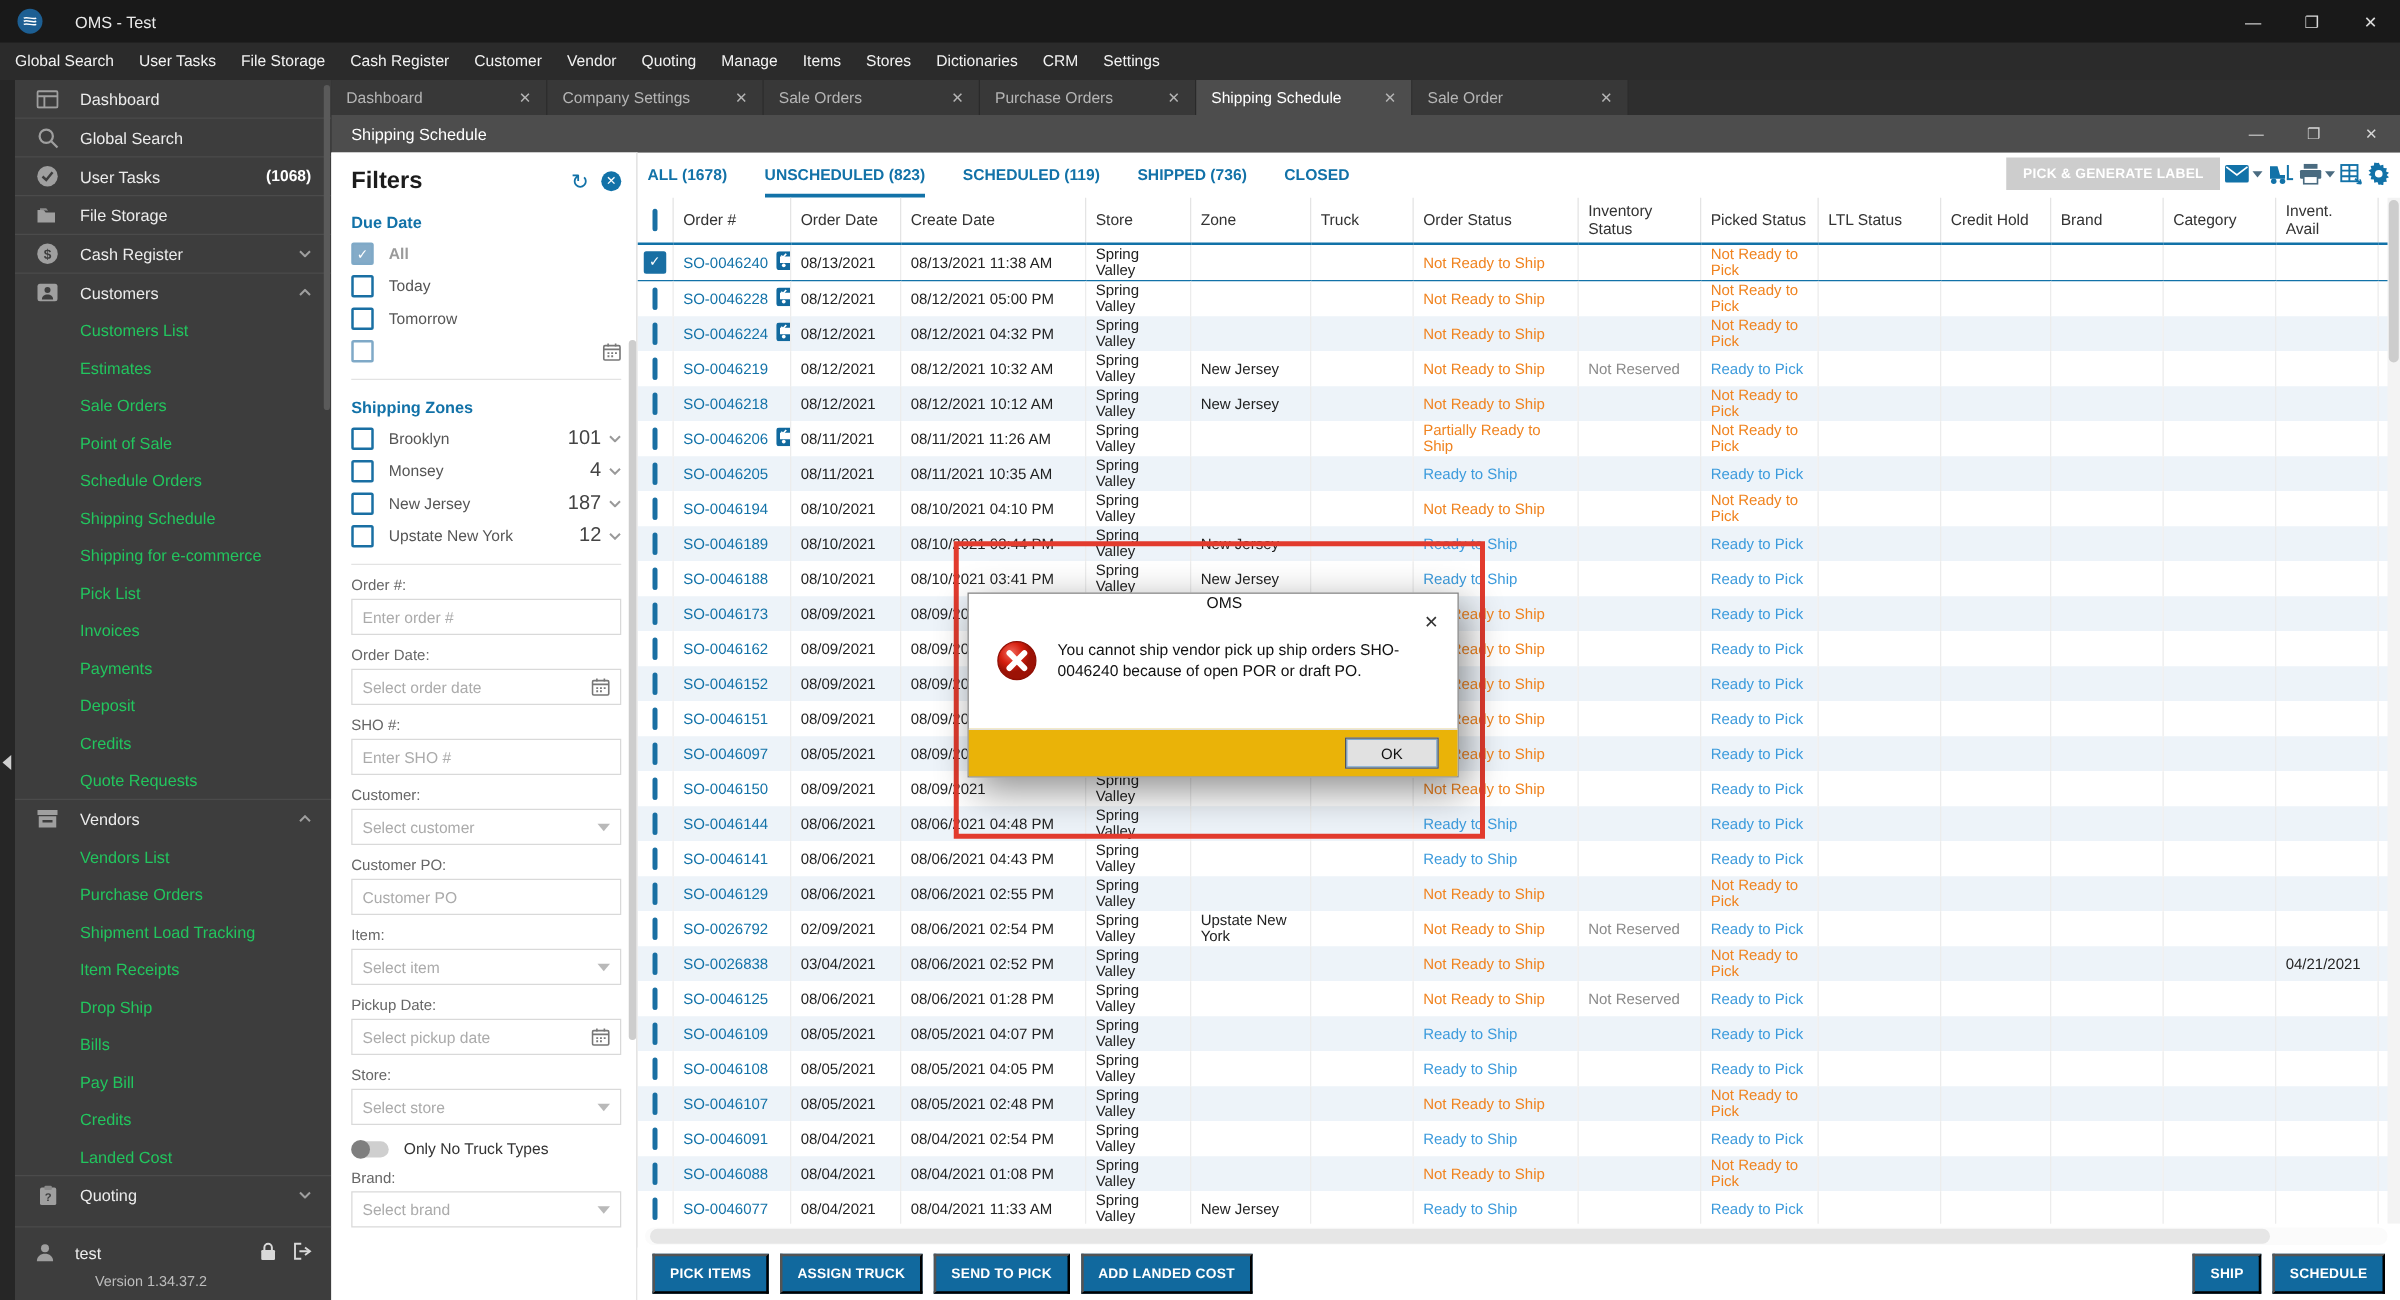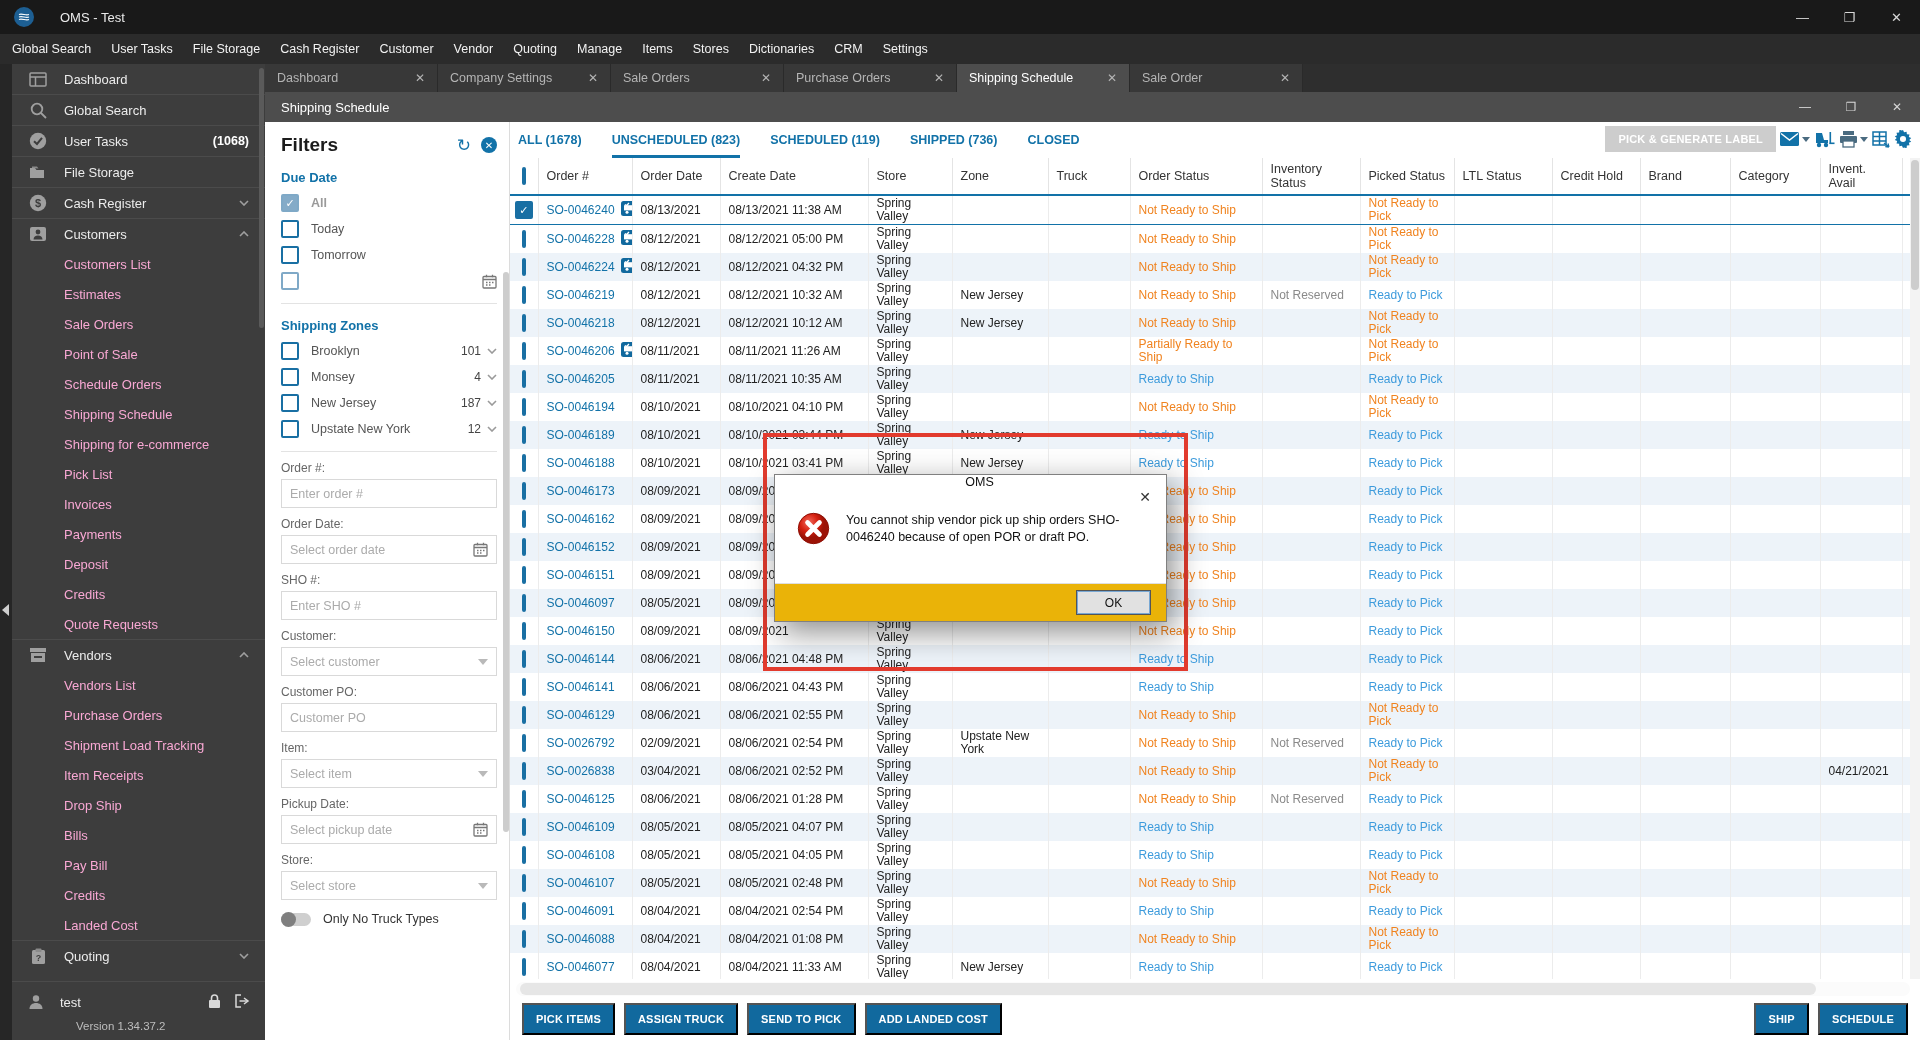--- a/index.html
+++ b/index.html
@@ -28,21 +28,21 @@
   .sidebar{width:253px;background:#3d3d3d;display:flex;flex-direction:column;position:relative;}
   .side-scroll{flex:1;overflow:hidden;}
   .side-item{height:30px;display:flex;align-items:center;padding:0 16px 0 16px;color:#ececec;font-size:13px;}
   .side-item.top{border-top:1px solid #4b4b4b;}
   .side-item.first{border-top:none;}
   .side-icon{width:20px;height:20px;margin-right:16px;color:#9f9f9f;flex:0 0 20px;display:flex;align-items:center;justify-content:center;}
   .side-icon svg{display:block;}
   .side-label{white-space:nowrap;}
   .side-badge{margin-left:auto;font-weight:bold;color:#fff;font-size:12.5px;}
   .side-chev{margin-left:auto;color:#9f9f9f;display:flex;}
-  .side-sub .side-item{padding-left:52px;color:#f9a8d4;}
+  .side-sub .side-item{padding-left:52px;color:#22c55e;}
   .side-vscroll{position:absolute;right:1px;top:4px;width:5px;height:260px;background:#5a5a5a;border-radius:3px;}
   .side-footer{border-top:1px solid #4b4b4b;padding:10px 14px 8px 14px;}
   .side-user-row{display:flex;align-items:center;color:#ececec;font-size:13px;}
   .side-user-row .side-icon{margin-right:14px;}
   .side-foot-icons{margin-left:auto;display:flex;gap:12px;color:#d9d9d9;}
   .side-version{color:#bdbdbd;font-size:11.5px;margin:8px 0 0 50px;}
 
   
   .main{flex:1;display:flex;flex-direction:column;min-width:0;}
   .tabstrip{height:28px;background:#2e2e2e;display:flex;}
@@ -66,21 +66,21 @@
   .icon-close-circle{width:16px;height:16px;border-radius:50%;background:#1272a8;color:#fff;
     display:flex;align-items:center;justify-content:center;font-size:10px;}
   .f-section-h{color:#1272a8;font-size:13px;font-weight:bold;margin:14px 0 8px 0;}
   .f-check{display:flex;align-items:center;margin:6px 0;font-size:12.5px;color:#555;height:20px;}
   .cb{width:14px;height:14px;border:2px solid #196fa3;border-radius:2px;background:#fff;flex:0 0 14px;}
   .cb.checked{background:#84abc8;border-color:#84abc8;color:#fff;display:flex;align-items:center;justify-content:center;font-size:11px;}
   .cb.light{border-color:#7fa9c7;}
   .f-check .lbl{margin-left:12px;}
   .f-check .lbl.muted{color:#9a9a9a;font-weight:bold;}
   .f-check .right{margin-left:auto;display:flex;align-items:center;gap:6px;color:#555;}
-  .zone-count{font-size:12px;color:#444;}
+  .zone-count{font-size:16px;color:#444;}
   .chev-sm{color:#9a9a9a;display:flex;}
   .f-divider{border-top:1px solid #e3e3e3;margin:12px 0 4px 0;}
   .f-label{font-size:12px;color:#666;margin:9px 0 4px 0;}
   .f-input{height:27px;border:1px solid #d9d9d9;display:flex;align-items:center;padding:0 8px;
     color:#ababab;font-size:12.5px;background:#fff;}
   .f-input .ph{flex:1;white-space:nowrap;overflow:hidden;}
   .f-input .sel-arrow{width:0;height:0;border-left:5px solid transparent;border-right:5px solid transparent;border-top:6px solid #b9b9b9;}
   .cal{color:#777;display:flex;}
   .toggle-row{display:flex;align-items:center;margin:12px 0 2px 0;font-size:12.5px;color:#333;}
   .toggle{width:30px;height:13px;border-radius:7px;background:#cfcfcf;position:relative;margin-right:12px;}
@@ -565,20 +565,27 @@
                 <div class="f-input">
                   <span class="ph">Select store</span>
                   <span class="sel-arrow"></span>
                 </div>
               </div>
               <div class="toggle-row">
                 <span class="toggle">
                   <span class="knob"></span>
                 </span>
                 <span>Only No Truck Types</span>
+              </div>
+              <div>
+                <div class="f-label">Brand:</div>
+                <div class="f-input">
+                  <span class="ph">Select brand</span>
+                  <span class="sel-arrow"></span>
+                </div>
               </div>
             </div>
           <div class="f-vscroll"></div>
         </div>
 
         <div class="grid">
           <div class="grid-top">
             <div class="status-tabs" id="statusTabs">
                 <span class="stab">ALL (1678)</span>
                 <span class="stab active">UNSCHEDULED (823)</span>

